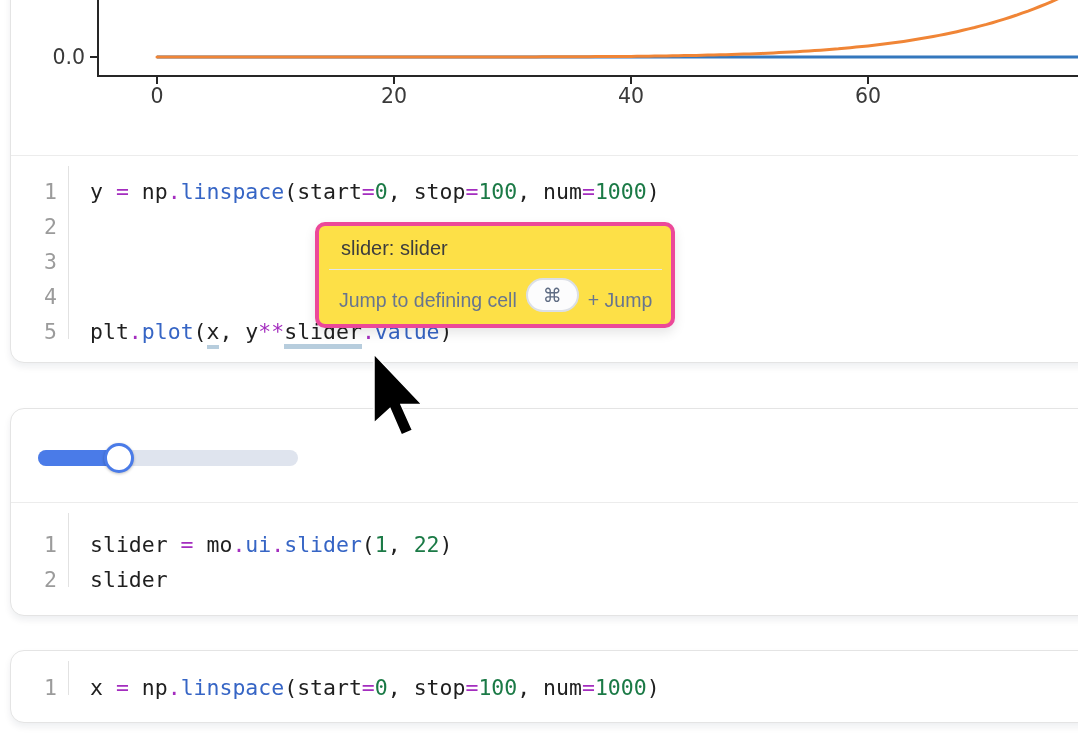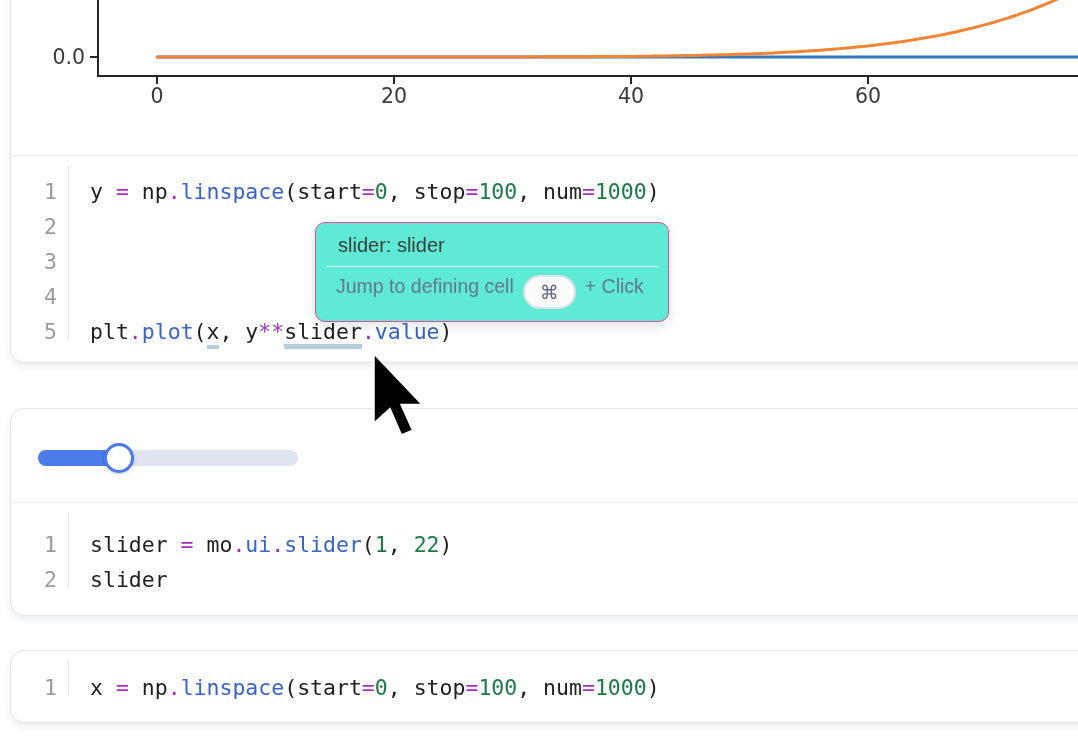--- a/index.html
+++ b/index.html
@@ -45,25 +45,25 @@
   .slider-track{position:absolute;left:27px;top:41px;width:260px;height:16px;
         border-radius:9px;background:var(--strack);}
   .slider-fill{position:absolute;left:0;top:0;height:16px;width:84px;
         border-radius:9px;background:var(--sfill);}
   .slider-thumb{position:absolute;left:93px;top:34px;width:30px;height:30px;
         box-sizing:border-box;border-radius:50%;background:#fff;
         border:3px solid var(--sfill);box-shadow:0 1px 3px rgba(0,0,0,0.25);}
 
   
   #tooltip{position:absolute;left:315px;top:222px;width:352px;z-index:10;
-        background:#5eead4;border:1px solid #ec4899;border-radius:10px;
+        background:#fde047;border:4px solid #ec4899;border-radius:10px;
         box-shadow:0 5px 12px rgba(0,0,0,0.10);}
   .tt-title{padding:11px 14px 9px 22px;font-size:20px;color:#3d3d3d;}
   .tt-divider{height:1px;background:#e2e6ec;margin:0 9px 0 10px;}
-  .tt-row{display:flex;align-items:flex-start;gap:9px;padding:8px 12px 12px 20px;
+  .tt-row{display:flex;align-items:flex-end;gap:9px;padding:8px 12px 12px 20px;
         font-size:19.5px;color:var(--muted);}
   .kbd-pill{display:inline-flex;align-items:center;justify-content:center;
         height:30px;padding:0 15px;border:2px solid #dbdfe6;border-radius:999px;
         background:#fcfcfd;color:#5f6c83;font-size:19px;}
 
   
   #cursor{position:absolute;left:372px;top:352px;z-index:20;pointer-events:none;}
 </style>
 </head>
 <body>
@@ -116,21 +116,21 @@
         <div class="codeline"><span class="ln">1</span><span class="ct"><span class="tk-v">x </span><span class="tk-o">= </span><span class="tk-v">np</span><span class="tk-o">.</span><span class="tk-f">linspace</span><span class="tk-v">(start</span><span class="tk-o">=</span><span class="tk-n">0</span><span class="tk-v">, stop</span><span class="tk-o">=</span><span class="tk-n">100</span><span class="tk-v">, num</span><span class="tk-o">=</span><span class="tk-n">1000</span><span class="tk-v">)</span></span></div>
       </div>
   </div>
 
   <div id="tooltip">
     <div class="tt-title">slider: slider</div>
     <div class="tt-divider"></div>
     <div class="tt-row">
       <span>Jump to defining cell</span>
       <span class="kbd-pill">⌘</span>
-      <span>+ Click</span>
+      <span>+ Jump</span>
     </div>
   </div>
 
   <svg id="cursor" width="56" height="90" viewBox="0 0 56 90">
     <polygon points="2,2 2,71 18,56.5 29.5,83 40.5,78.3 29,52.5 50,52.5" fill="#000" stroke="#ffffff" stroke-width="1.5"></polygon>
   </svg>
 
 </div>
 
 </body></html>

